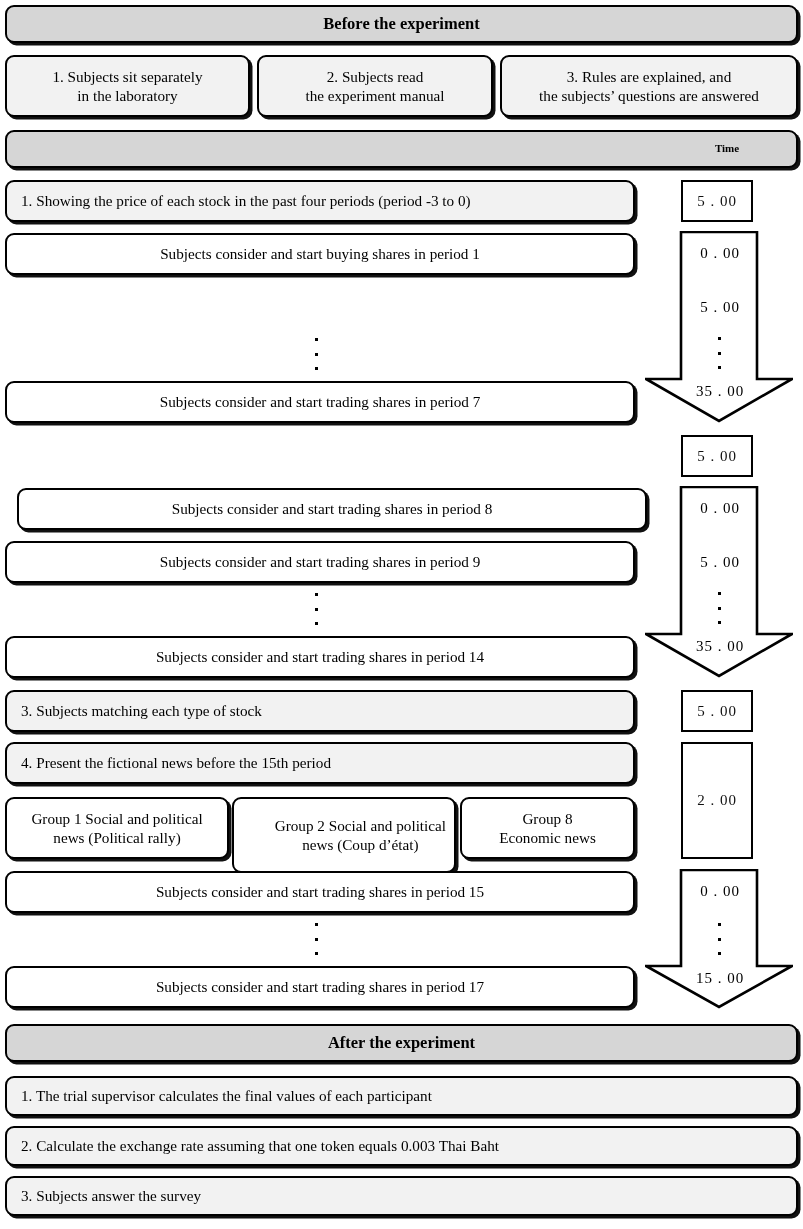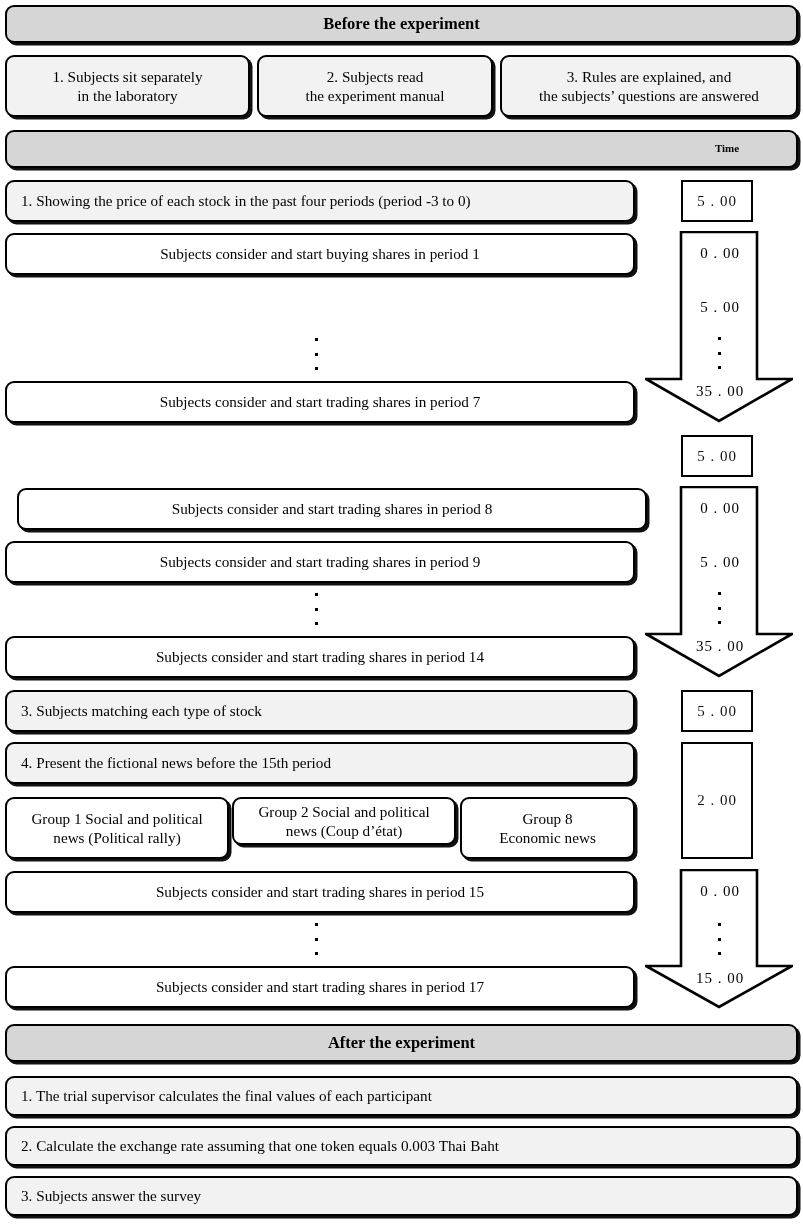--- a/index.html
+++ b/index.html
@@ -163,21 +163,21 @@
   </div>
 
   <div class="box shaded" style="left:5px; top:742px; width:630px; height:42px;">
     <span>4. Present the fictional news before the 15th period</span>
   </div>
 
   <div class="box plain" style="left:5px; top:797px; width:224px; height:62px; white-space:pre-line;">
     <span>Group 1 Social and political
 news (Political rally)</span>
   </div>
-  <div class="box plain" style="left:232px; top:797px; width:224px; height:48px; white-space:pre-line;">
+  <div class="box plain" style="left:232px; top:797px; width:224px; height:76px; white-space:pre-line;justify-content:flex-end;">
     <span>Group 2 Social and political
 news (Coup d’état)</span>
   </div>
   <div class="box plain" style="left:460px; top:797px; width:175px; height:62px; white-space:pre-line;">
     <span>Group 8
 Economic news</span>
   </div>
 
   <div class="box plain" style="left:5px; top:871px; width:630px; height:42px;">
     <span>Subjects consider and start trading shares in period 15</span>

